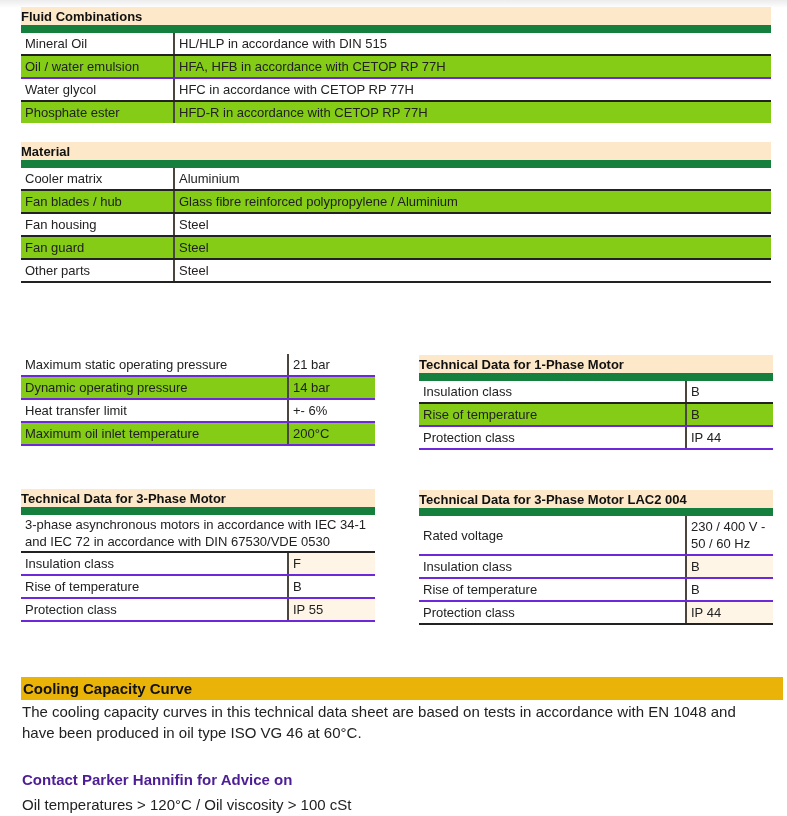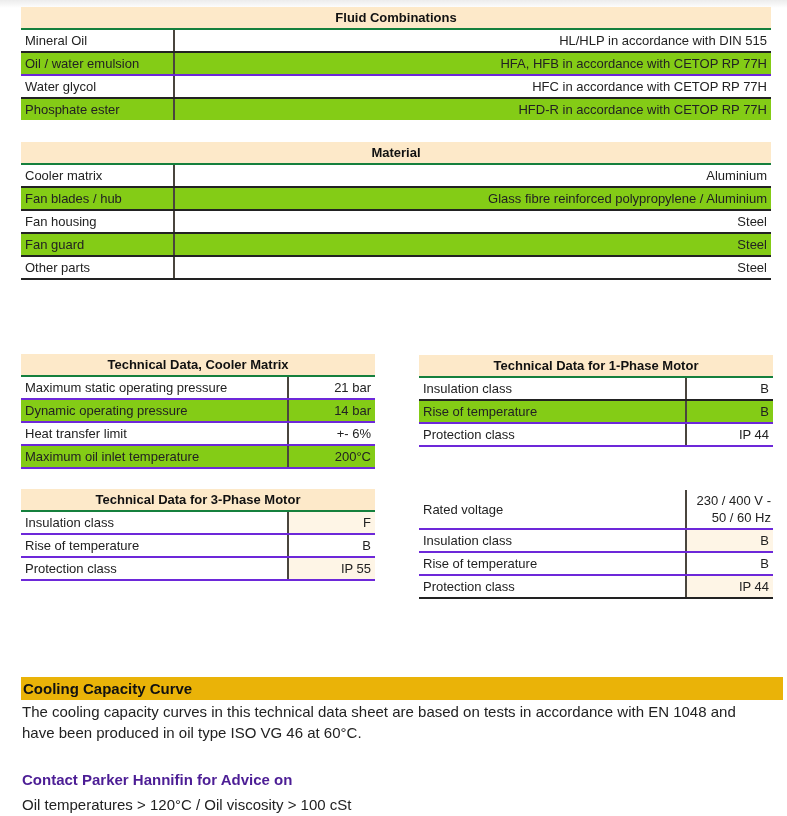--- a/index.html
+++ b/index.html
@@ -4,24 +4,24 @@
 <style>
   html, body { margin: 0; padding: 0; }
   body {
     width: 787px; height: 816px; background: #ffffff; position: relative; overflow: hidden;
     font-family: "Liberation Sans", sans-serif; color: #222222;
   }
   .topshade { position: absolute; left: 0; top: 0; width: 787px; height: 8px;
     background: linear-gradient(#ececec, #ffffff); }
   .tbl { position: absolute; border-collapse: collapse; font-size: 13px; }
   .tbl .hdr { background: #fde9c9; font-weight: bold; color: #111111; height: 22px; }
-  .tbl .hdr td { padding: 0 13px; border-bottom: 2px solid #15803d; text-align: center; }
+  .tbl .hdr td { padding: 0 0; border-bottom: 8px solid #15803d; }
   .tbl tr.row td { height: 21px; padding: 0 4px; border-bottom: 2px solid #6d28d9; white-space: nowrap; }
   .tbl tr.row.alt td { background: #84cc16; }
-  .tbl tr.row td.v { border-left: 2px solid #4a453d; text-align: right; }
+  .tbl tr.row td.v { border-left: 2px solid #4a453d; }
   .tbl tr.row.dark td { border-bottom-color: #222222; }
   .tbl tr.last td { border-bottom: none; }
   .tbl tr.wrap td { height: auto; padding-top: 1px; padding-bottom: 1px; line-height: 17px; white-space: normal; }
   .section-title { position: absolute; left: 21px; background: #eab308; font-weight: bold;
     font-size: 15px; color: #111111; height: 23px; line-height: 23px; padding-left: 2px; }
   .para { position: absolute; left: 22px; font-size: 15px; line-height: 21px; color: #222222; }
   .bold-title { position: absolute; left: 22px; font-weight: bold; font-size: 15px; color: #4c1d95; }
 </style>
 </head>
 <body>
@@ -75,23 +75,20 @@
   </tr>
   <tr class="row dark">
     <td>Other parts</td>
     <td class="v">Steel</td>
   </tr>
 </tbody>
   </table>
 
 <table class="tbl" style="left:21px; top:354px; width:354px;">
   <tbody>
-      <tr class="hdr">
-        <td colspan="2">Technical Data, Cooler Matrix</td>
-      </tr>
   <tr class="row">
     <td style="width:258px">Maximum static operating pressure</td>
     <td class="v">21 bar</td>
   </tr>
   <tr class="row alt">
     <td>Dynamic operating pressure</td>
     <td class="v">14 bar</td>
   </tr>
   <tr class="row">
     <td>Heat transfer limit</td>
@@ -122,37 +119,43 @@
     <td class="v">IP 44</td>
   </tr>
 </tbody>
   </table>
 
 <table class="tbl" style="left:21px; top:489px; width:354px;">
   <tbody>
       <tr class="hdr">
         <td colspan="2">Technical Data for 3-Phase Motor</td>
       </tr>
+  <tr class="row wrap dark">
+    <td colspan="2">3-phase asynchronous motors in accordance with IEC 34-1 and IEC 72 in accordance with DIN 67530/VDE 0530</td>
+  </tr>
   <tr class="row">
     <td style="width:258px">Insulation class</td>
     <td class="v alt" style="background:#fef5e6">F</td>
   </tr>
   <tr class="row">
     <td>Rise of temperature</td>
     <td class="v">B</td>
   </tr>
   <tr class="row">
     <td>Protection class</td>
     <td class="v" style="background:#fef5e6">IP 55</td>
   </tr>
 </tbody>
   </table>
 
 <table class="tbl" style="left:419px; top:490px; width:354px;">
   <tbody>
+      <tr class="hdr">
+        <td colspan="2">Technical Data for 3-Phase Motor LAC2 004</td>
+      </tr>
   <tr class="row wrap">
     <td style="width:258px; height:36px">Rated voltage</td>
     <td class="v" style="padding-right:2px">230 / 400 V - 50 / 60 Hz</td>
   </tr>
   <tr class="row">
     <td>Insulation class</td>
     <td class="v" style="background:#fef5e6">B</td>
   </tr>
   <tr class="row">
     <td>Rise of temperature</td>

